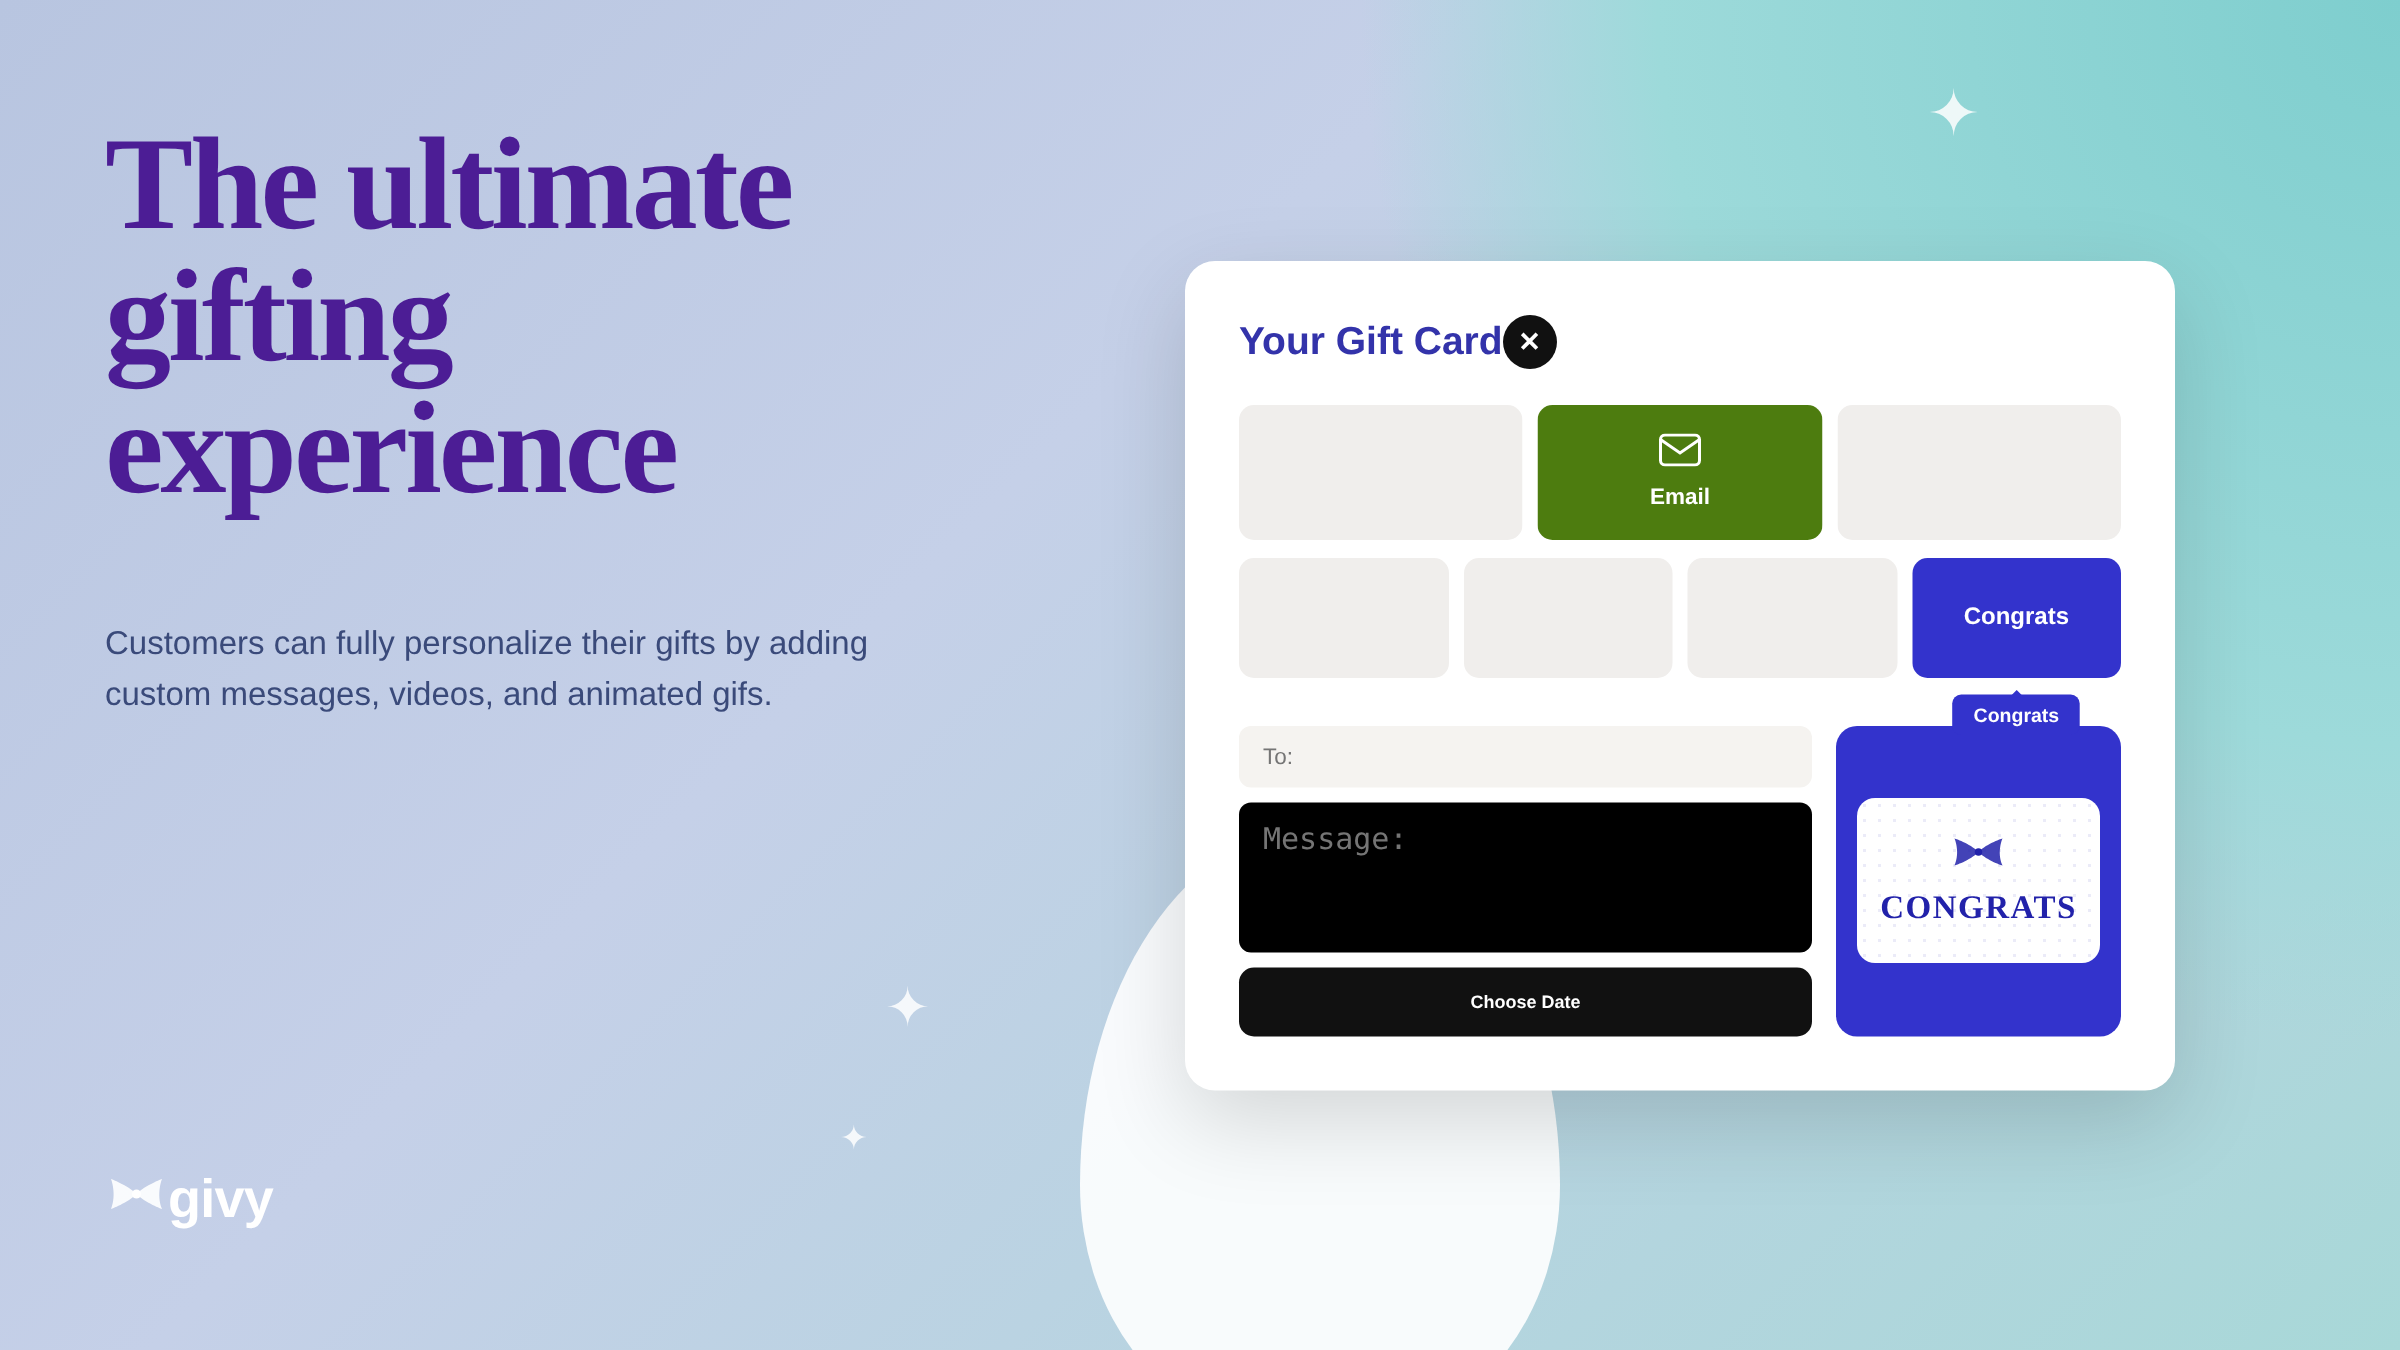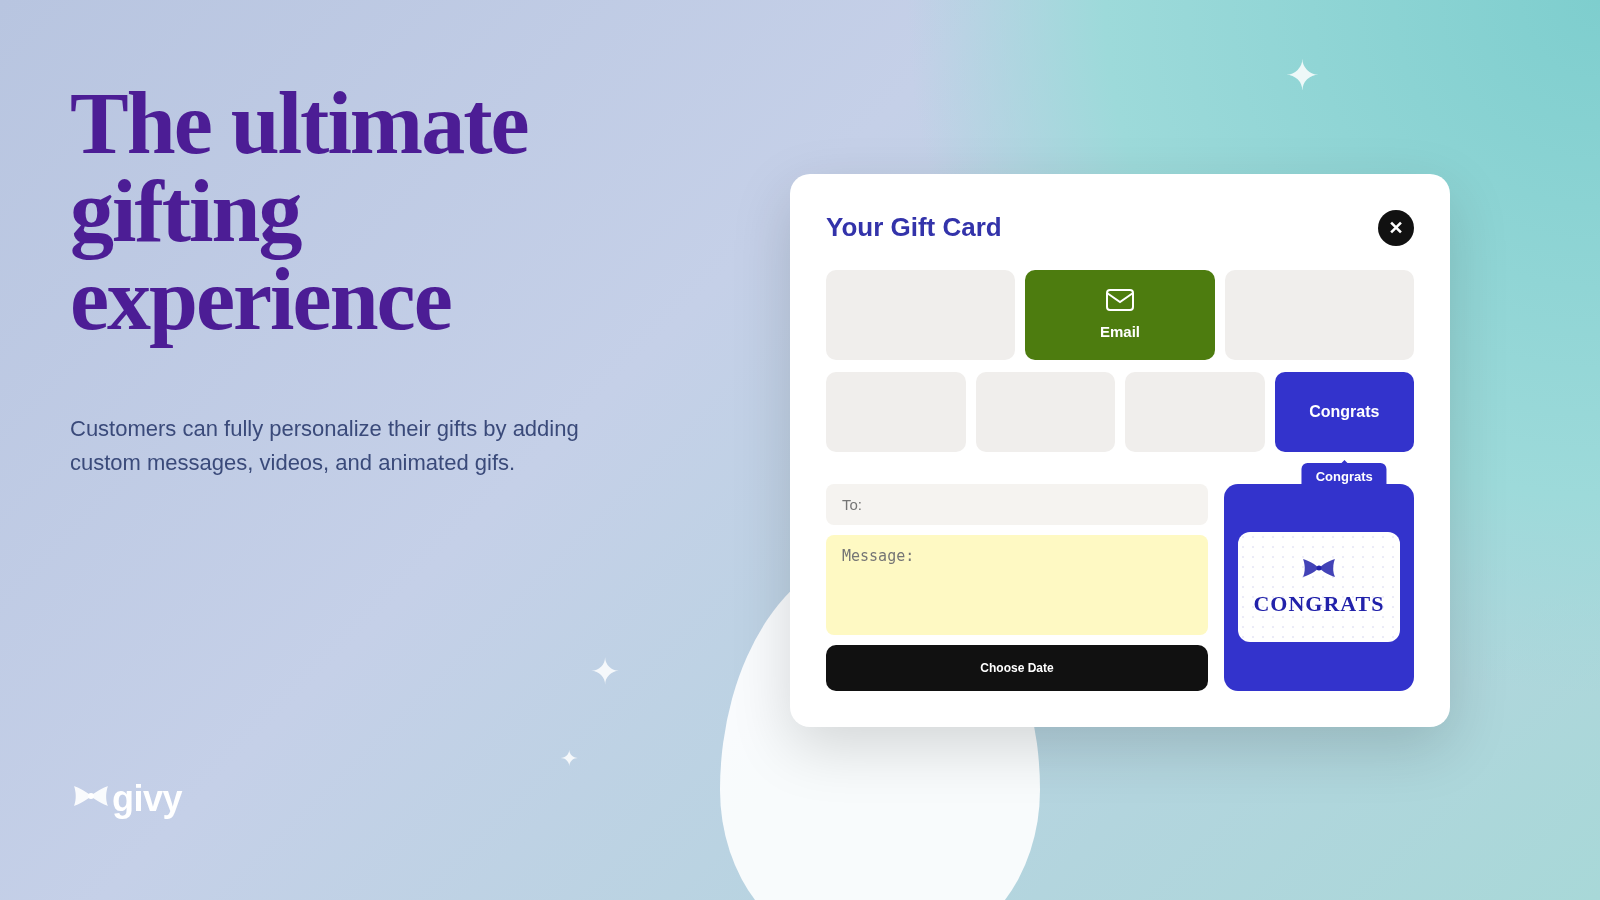--- a/index.html
+++ b/index.html
@@ -116,21 +116,20 @@
       border-radius: 20px;
       width: 660px;
       padding: 36px 36px 36px 36px;
       position: relative;
       box-shadow: 0 20px 60px rgba(0,0,0,0.15);
     }
 
     .modal-header {
       display: flex;
       align-items: center;
-      justify-content: space-between;
       margin-bottom: 24px;
     }
 
     .modal-title {
       font-size: 26px;
       font-weight: 600;
       color: #3333aa;
     }
 
     .close-btn {
@@ -267,25 +266,25 @@
       border: none;
       border-radius: 8px;
       padding: 12px 16px;
       font-size: 15px;
       color: #888;
       outline: none;
       width: 100%;
     }
 
     .form-textarea {
-      background: #fef9c3;
+      background: #000000;
       border: none;
       border-radius: 8px;
       padding: 12px 16px;
-      font-size: 15px;
+      font-size: 20px;
       color: #888;
       outline: none;
       width: 100%;
       height: 100px;
       resize: none;
     }
 
     .choose-date-btn {
       background: #111;
       color: white;

